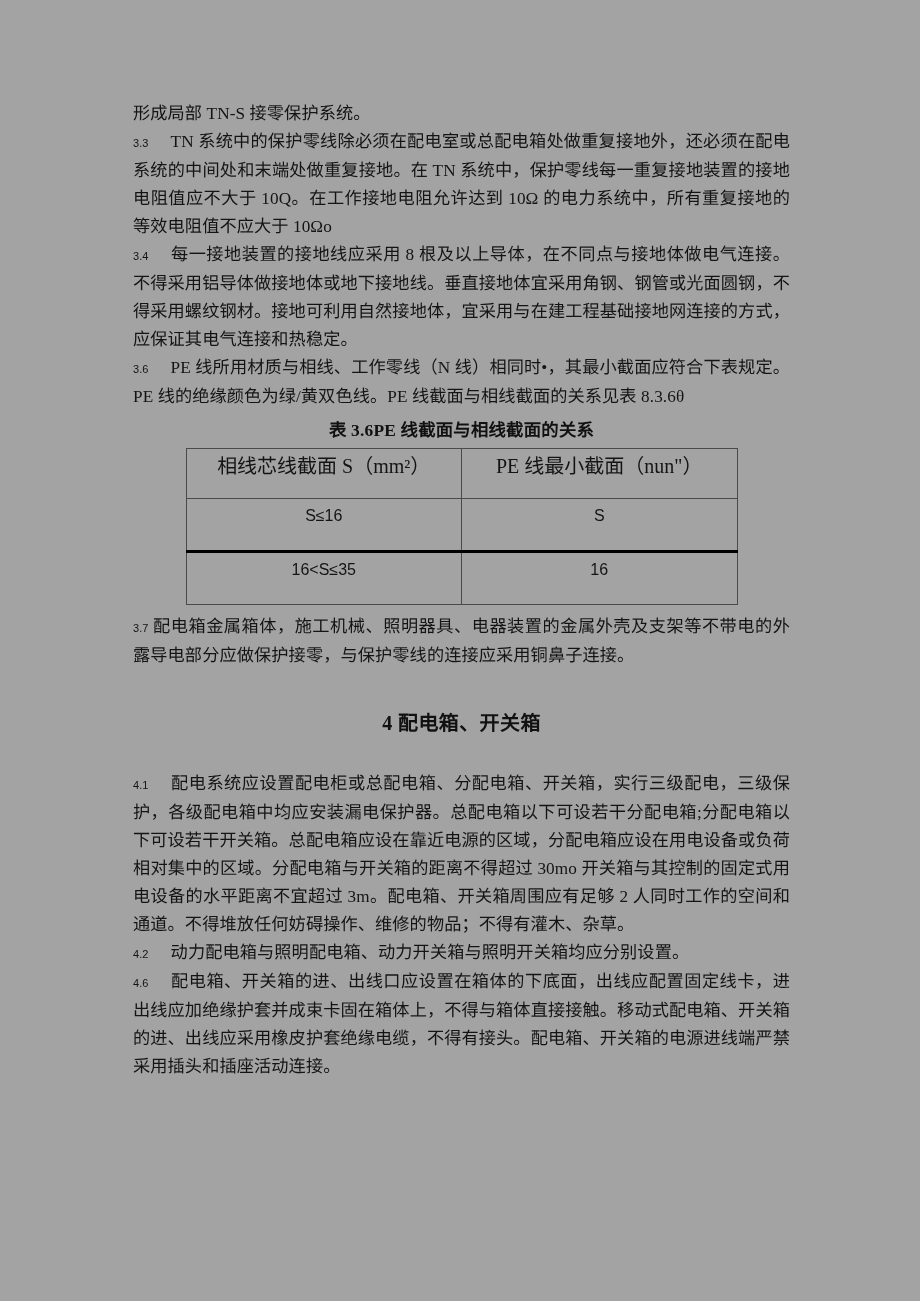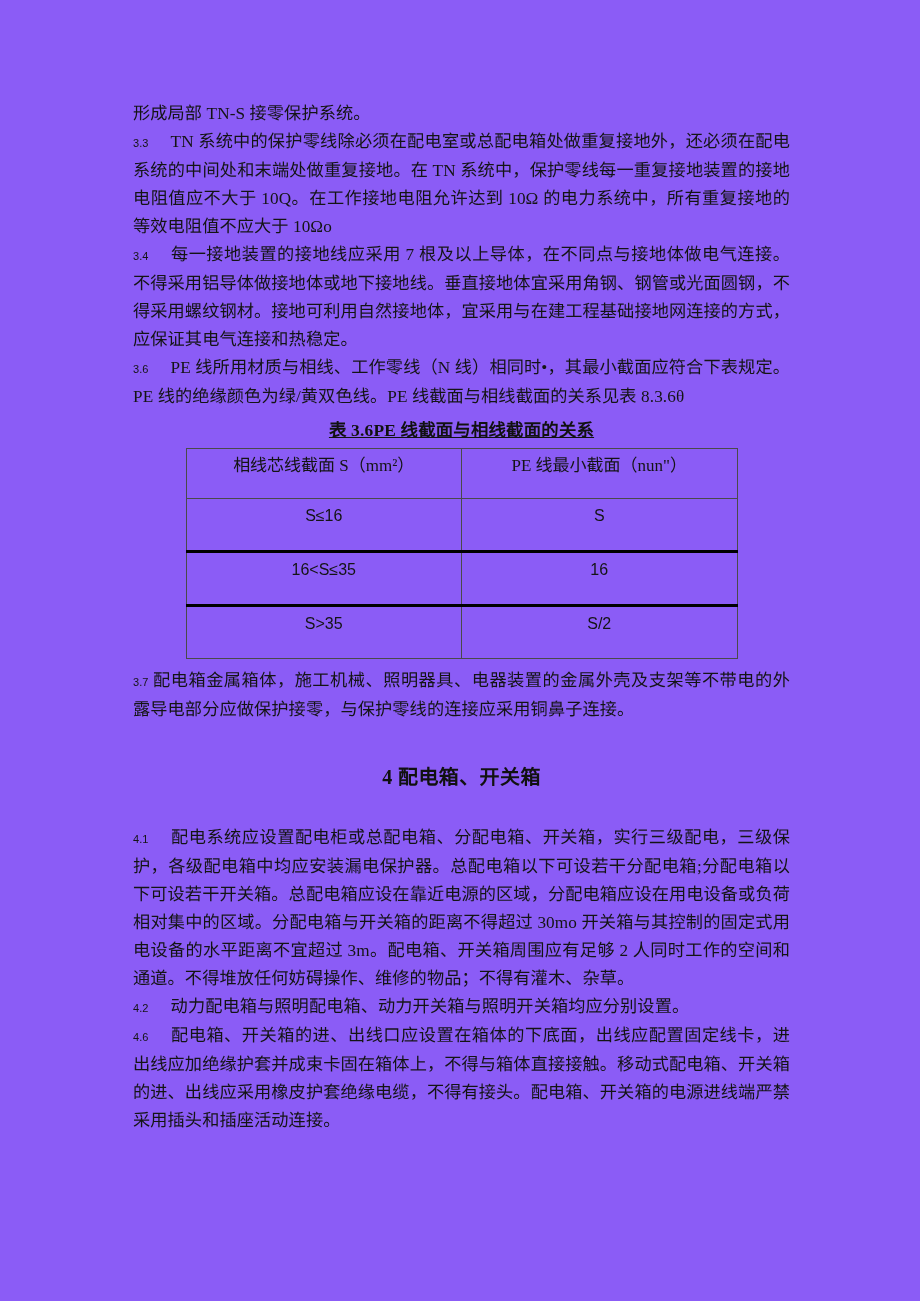--- a/index.html
+++ b/index.html
@@ -14,21 +14,21 @@
     font-family: "Liberation Serif", "DejaVu Serif", serif;
     color: #121212;
     overflow: hidden;
   }
   .page {
     position: relative;
     width: 920px;
     height: 1301px;
     box-sizing: border-box;
     padding: 100px 130px 0 133px;
-    background: #8b5cf6;
+    background: #a3a3a3;
   }
   .doc-body {
     width: 657px;
   }
   p.para {
     margin: 0;
     font-size: 17.2px;
     line-height: 28px;
     text-align: justify;
     text-justify: inter-ideograph;
@@ -51,21 +51,20 @@
     width: 4px;
   }
   .table-caption {
     margin: 7px 0 6px 0;
     text-align: center;
     font-weight: bold;
     font-size: 17.4px;
     line-height: 24px;
     letter-spacing: 0.2px;
     color: #111111;
-    text-decoration: underline;
   }
   .table-wrap {
     display: flex;
     justify-content: center;
     margin: 0 0 6px 0;
   }
   table.pe-table {
     width: 552px;
     border-collapse: collapse;
     table-layout: fixed;
@@ -73,21 +72,21 @@
   table.pe-table td {
     border: 1px solid #4a4a4a;
     padding: 5px 4px 22px 4px;
     text-align: center;
     vertical-align: top;
     font-size: 16px;
     line-height: 24px;
     color: #141414;
   }
   table.pe-table td.head {
-    font-size: 17px;
+    font-size: 20px;
     padding-bottom: 20px;
   }
   table.pe-table tr.rule-light td {
     border-top: 3px solid #000000;
     margin-top: 36px;
   }
   .cell-sans {
     font-family: "Liberation Sans", "DejaVu Sans", sans-serif;
     font-size: 16.2px;
   }
@@ -105,45 +104,41 @@
 </head>
 <body>
 
 <div class="page">
   <div class="doc-body">
 
     <p class="para">形成局部 TN-S 接零保护系统。</p>
 
     <p class="para indent-num"><span class="num">3.3</span><span class="gap-after-num"></span><span>TN 系统中的保护零线除必须在配电室或总配电箱处做重复接地外，还必须在配电系统的中间处和末端处做重复接地。在 TN 系统中，保护零线每一重复接地装置的接地电阻值应不大于 10Q。在工作接地电阻允许达到 10Ω 的电力系统中，所有重复接地的等效电阻值不应大于 10Ωo</span></p>
 
-    <p class="para indent-num"><span class="num">3.4</span><span class="gap-after-num"></span><span>每一接地装置的接地线应采用 7 根及以上导体，在不同点与接地体做电气连接。不得采用铝导体做接地体或地下接地线。垂直接地体宜采用角钢、钢管或光面圆钢，不得采用螺纹钢材。接地可利用自然接地体，宜采用与在建工程基础接地网连接的方式，应保证其电气连接和热稳定。</span></p>
+    <p class="para indent-num"><span class="num">3.4</span><span class="gap-after-num"></span><span>每一接地装置的接地线应采用 8 根及以上导体，在不同点与接地体做电气连接。不得采用铝导体做接地体或地下接地线。垂直接地体宜采用角钢、钢管或光面圆钢，不得采用螺纹钢材。接地可利用自然接地体，宜采用与在建工程基础接地网连接的方式，应保证其电气连接和热稳定。</span></p>
 
 
     <p class="para indent-num"><span class="num">3.6</span><span class="gap-after-num"></span><span>PE 线所用材质与相线、工作零线（N 线）相同时•，其最小截面应符合下表规定。PE 线的绝缘颜色为绿/黄双色线。PE 线截面与相线截面的关系见表 8.3.6θ</span></p>
 
     <div class="table-caption">表 3.6PE 线截面与相线截面的关系</div>
 
     <div class="table-wrap">
       <table class="pe-table">
         <tbody>
           <tr>
             <td class="head">相线芯线截面 S（mm²）</td>
             <td class="head">PE 线最小截面（nun"）</td>
           </tr>
           <tr>
             <td class="cell-sans">S≤16</td>
             <td class="cell-sans">S</td>
           </tr>
           <tr class="rule-light">
             <td class="cell-sans">16&lt;S≤35</td>
             <td class="cell-sans">16</td>
-          </tr>
-          <tr class="rule-light">
-            <td class="cell-sans">S&gt;35</td>
-            <td class="cell-sans">S/2</td>
           </tr>
         </tbody>
       </table>
     </div>
 
     <div class="spacer-after-table"></div>
 
     <p class="para"><span class="num">3.7</span><span class="gap-small"></span><span>配电箱金属箱体，施工机械、照明器具、电器装置的金属外壳及支架等不带电的外露导电部分应做保护接零，与保护零线的连接应采用铜鼻子连接。</span></p>
 
     <div class="section-heading">4 配电箱、开关箱</div>

